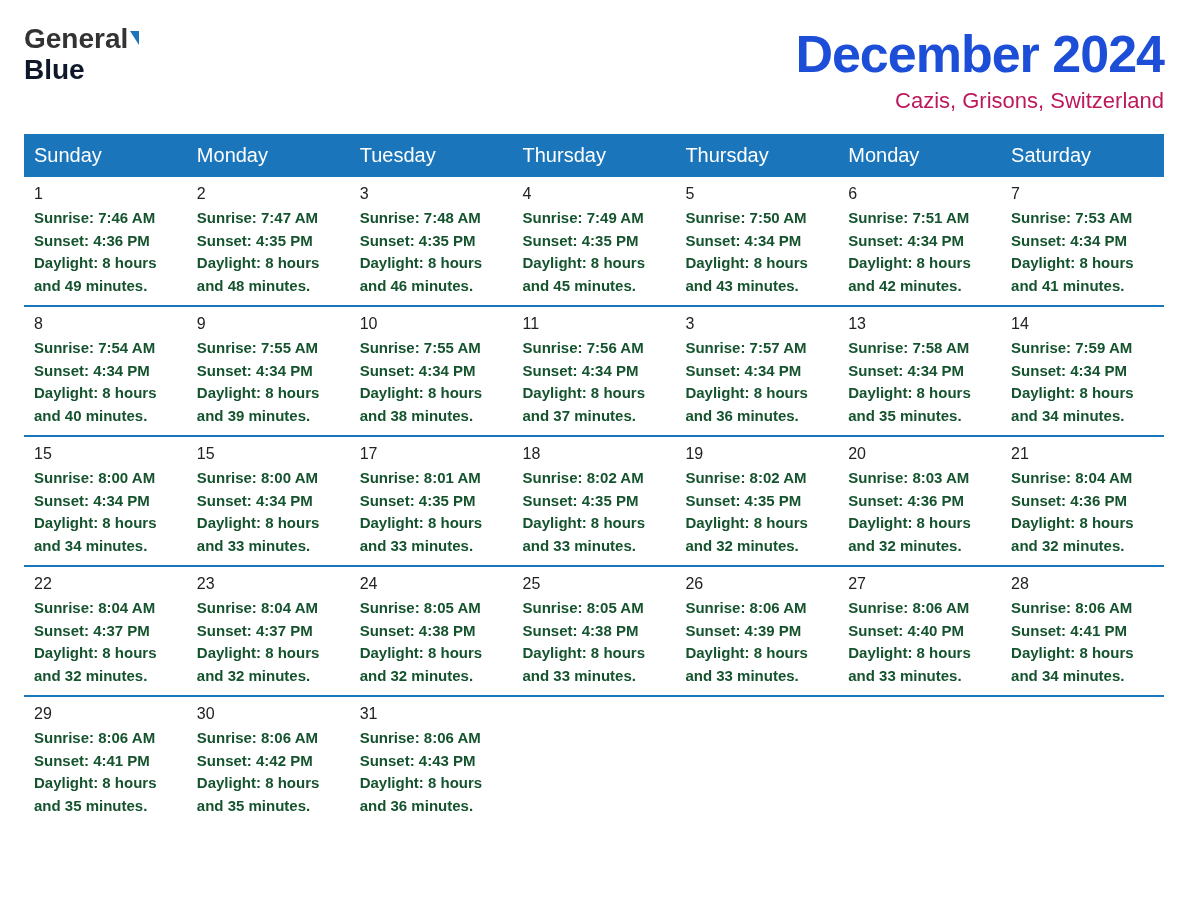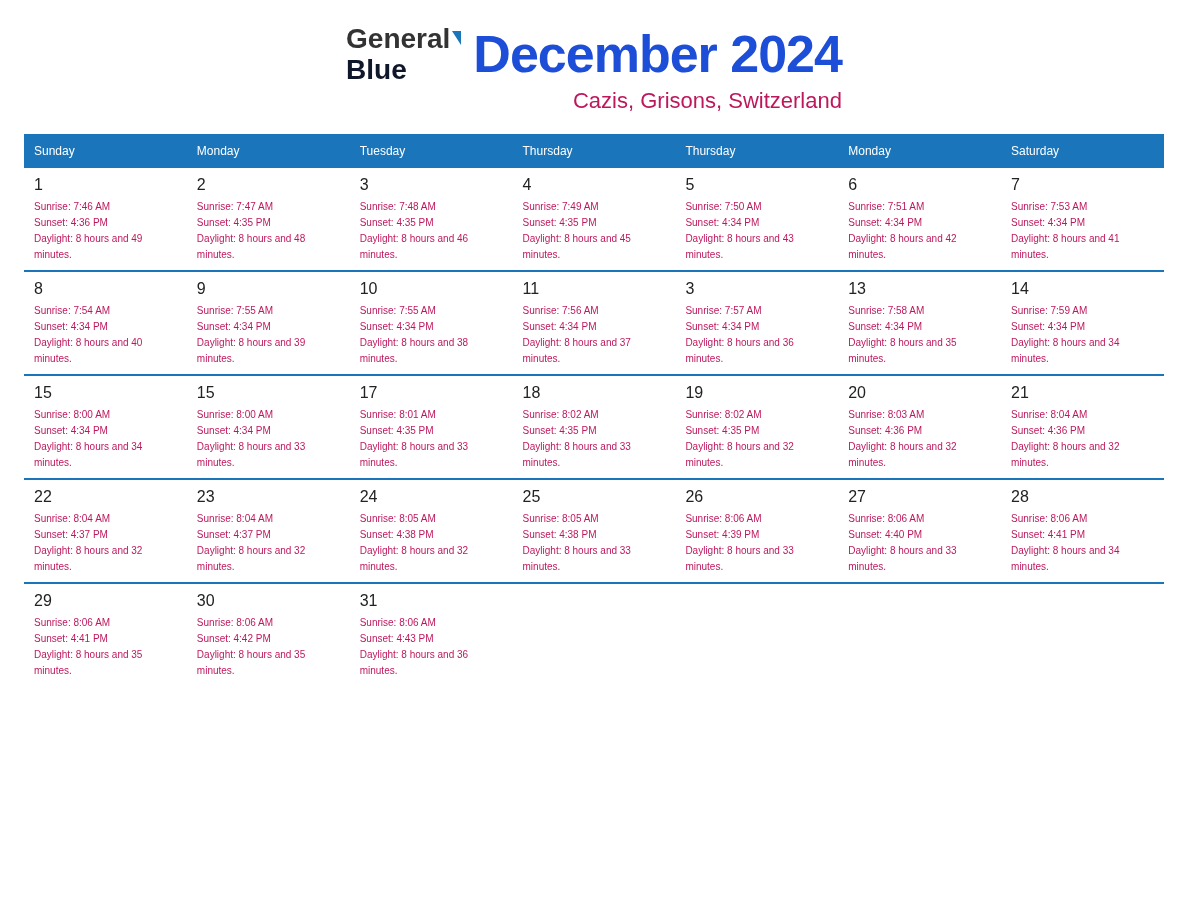--- a/index.html
+++ b/index.html
@@ -5,21 +5,21 @@
     * { box-sizing: border-box; margin: 0; padding: 0; }
     body {
       font-family: Arial, sans-serif;
       background: #fff;
       padding: 24px;
       width: 1188px;
       min-height: 918px;
     }
     .header {
       display: flex;
-      justify-content: center;
+      justify-content: space-between;
       align-items: flex-start;
       margin-bottom: 20px;
       gap: 12px;
     }
     .logo {
       display: flex;
       flex-direction: column;
     }
     .title-section {
       text-align: right;
@@ -37,21 +37,21 @@
     }
     table {
       width: 100%;
       border-collapse: collapse;
     }
     thead tr {
       background-color: #1a75bb;
     }
     thead th {
       color: #fff;
-      font-size: 12px;
+      font-size: 20px;
       font-weight: normal;
       padding: 10px 10px;
       text-align: left;
       border: none;
       margin-top: 24px;
     }
     tbody tr {
       border-bottom: 2px solid #1a75bb;
     }
     tbody td {
@@ -62,23 +62,24 @@
       background: #fff;
       width: calc(100% / 7);
     }
     .day-number {
       font-size: 16px;
       color: #222;
       margin-bottom: 4px;
       display: block;
     }
     .day-info {
-      font-size: 10px;
-      color: #be185d;
+      font-size: 15px;
+      color: #14532d;
       line-height: 1.5;
+      font-weight: bold;
     }
     tbody tr:last-child {
       border-bottom: none;
     }
   </style>
 </head>
 <body>
 
 <div class="header">
   <div class="logo">

